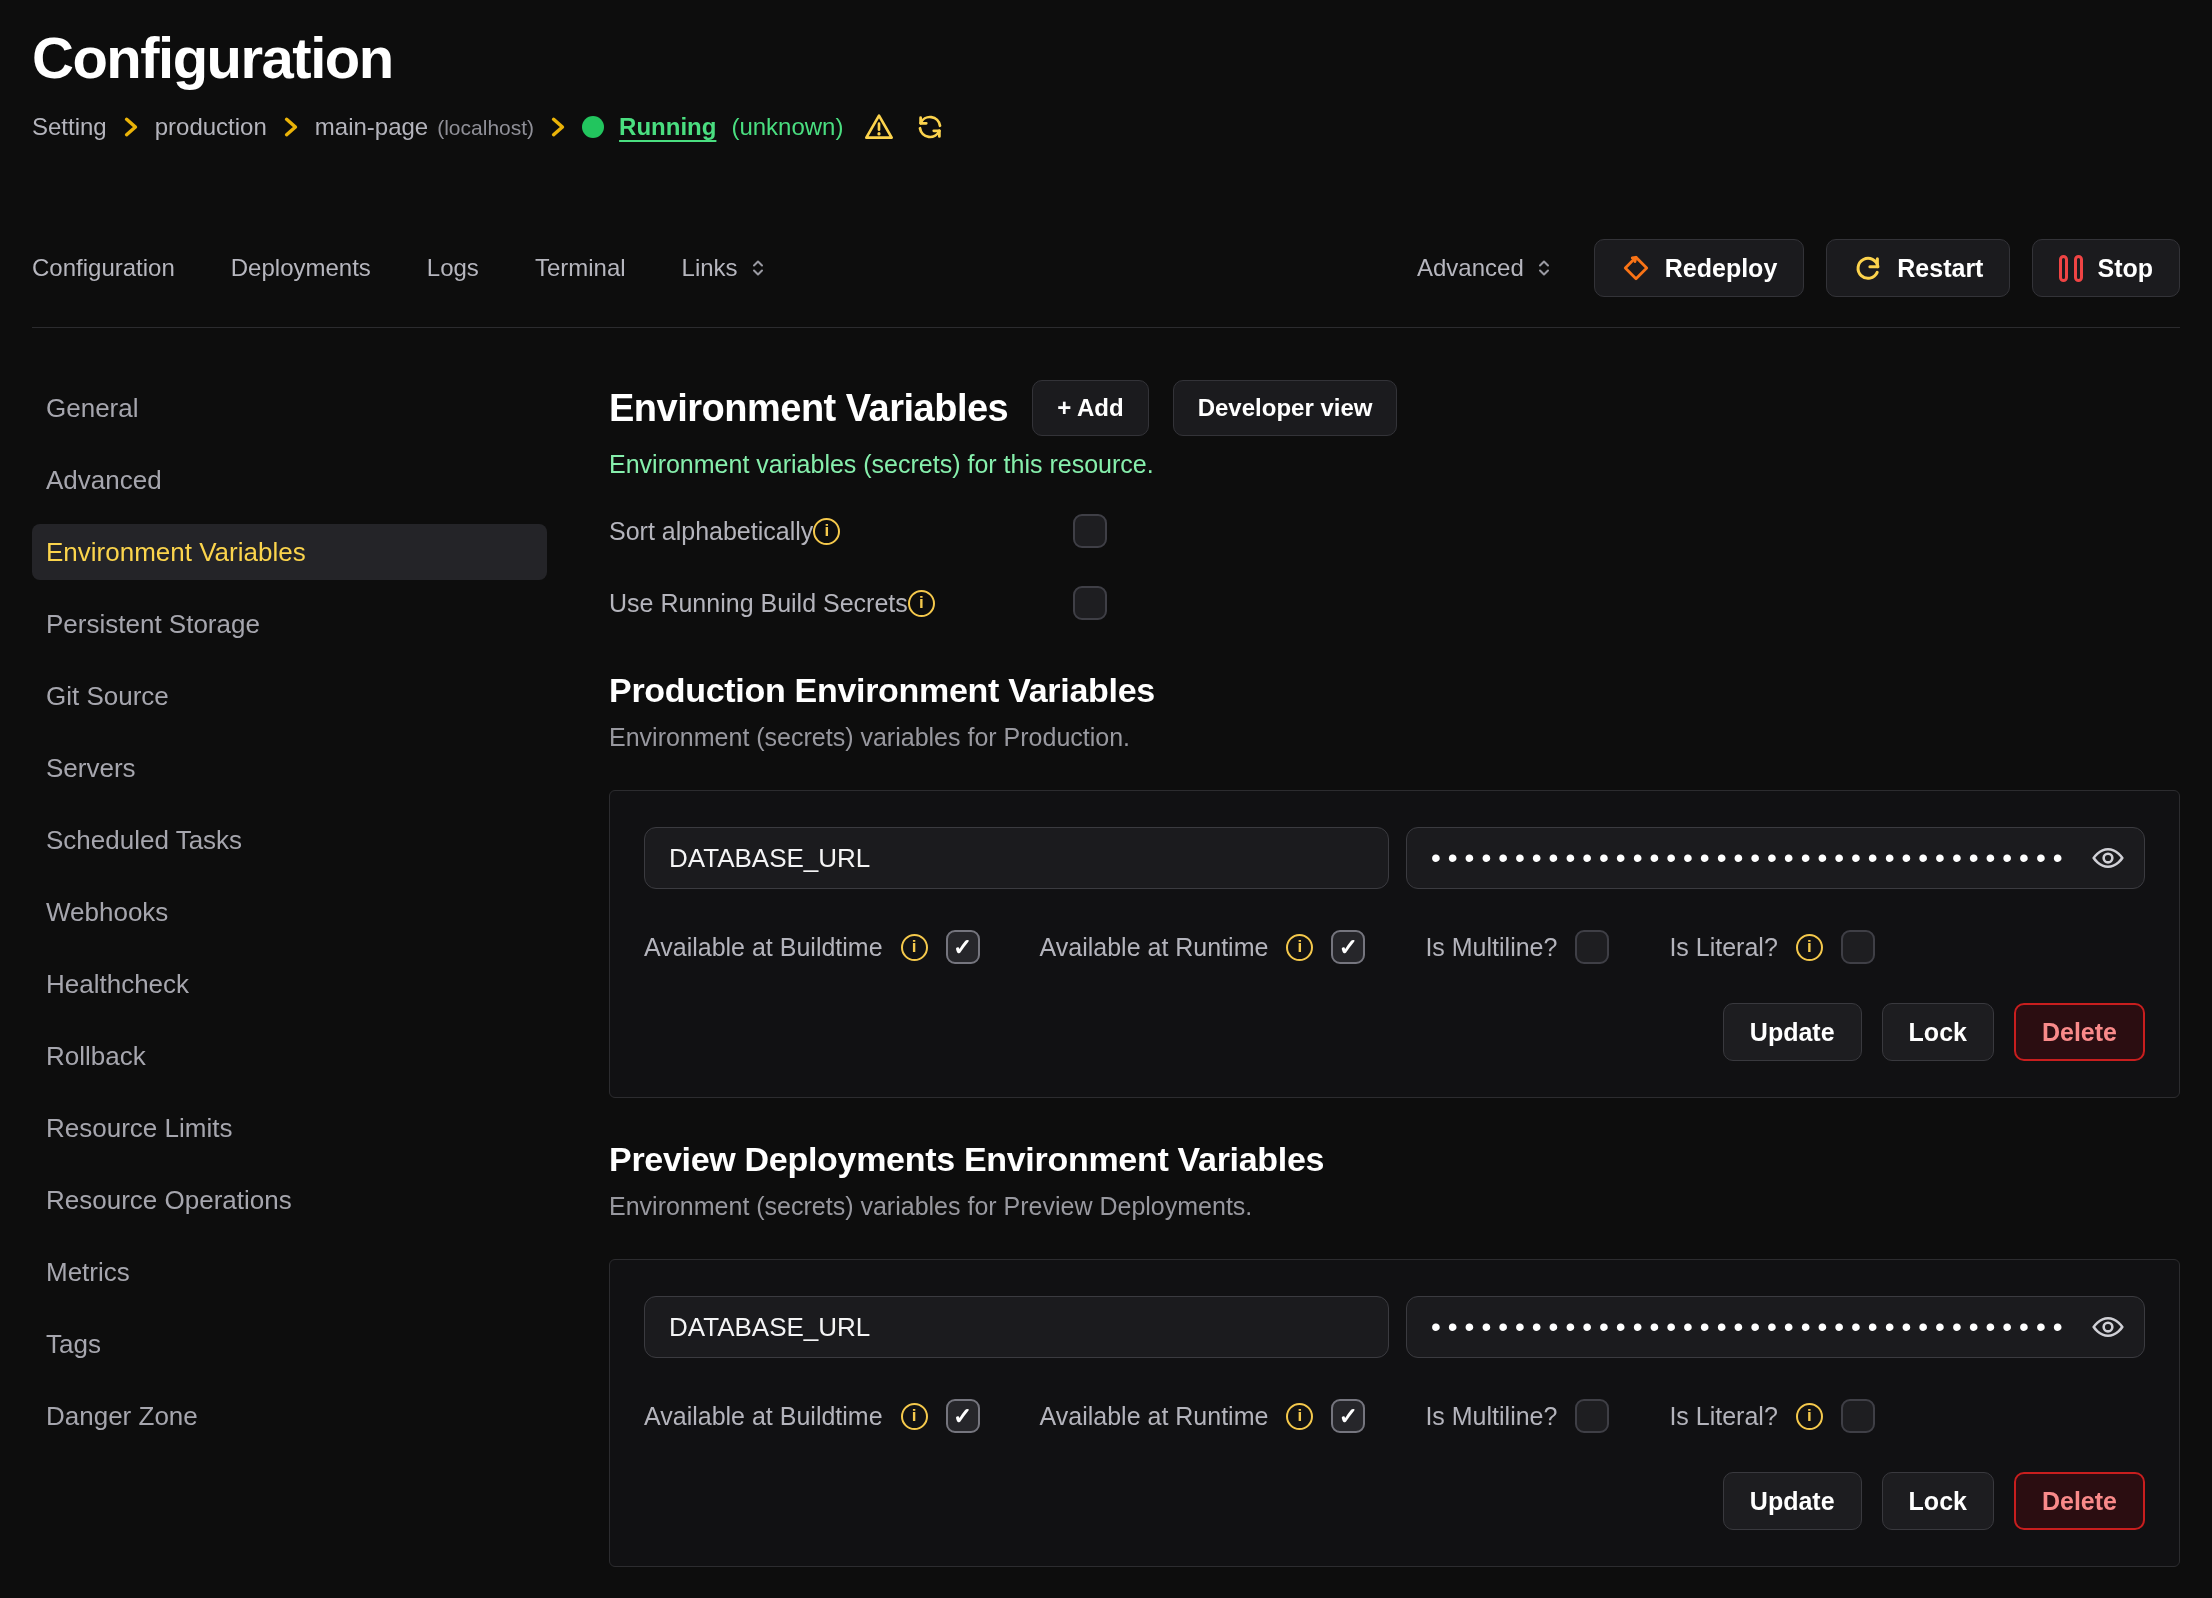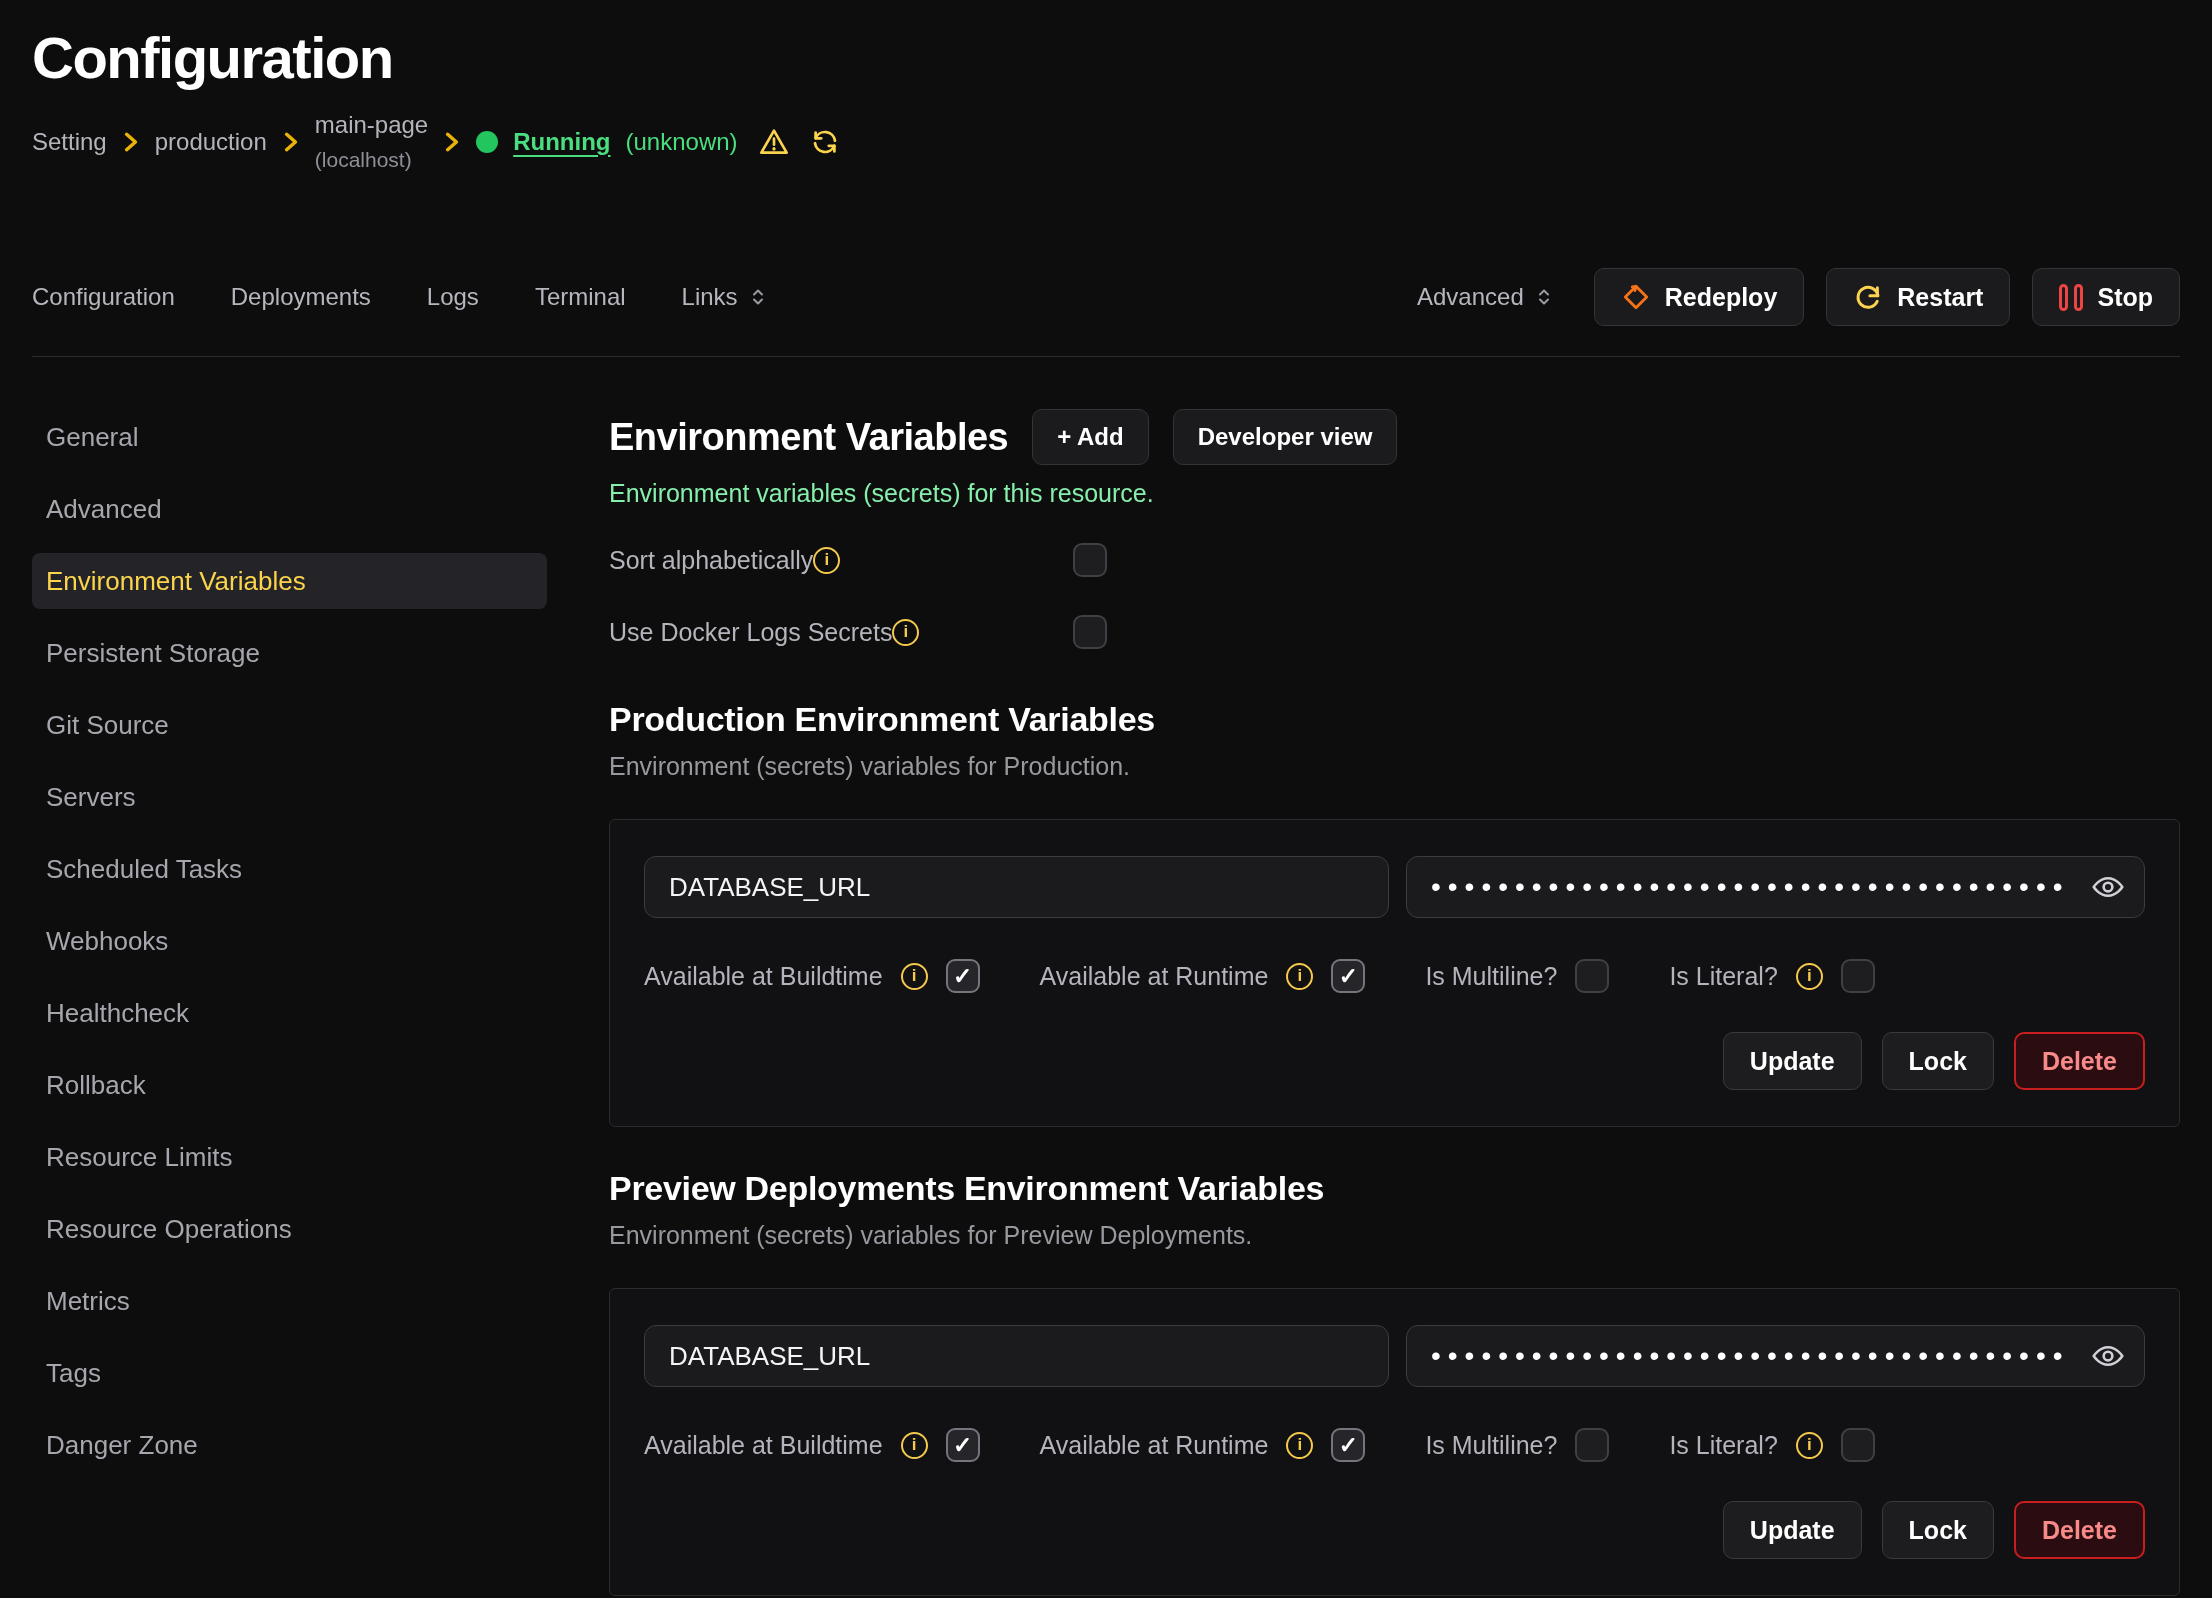--- a/index.html
+++ b/index.html
@@ -15,21 +15,21 @@
   
   .page-title {
     margin-top:24px;
     font-size:58px; font-weight:700; letter-spacing:-1.5px; color:#ffffff;
   }
   .breadcrumb {
     margin-top:20px; display:flex; align-items:center; gap:15px;
     font-size:24px; color:#b4b4bc;
   }
   .bc-link { cursor:pointer; }
-  .bc-resource { display:flex; align-items:baseline; gap:9px;flex-direction:column; }
+  .bc-resource { display:flex; align-items:baseline; gap:9px; }
   .bc-host { font-size:21px; color:#8f8f97; }
   .bc-chevron { display:flex; align-items:center; }
   .status-dot { width:22px; height:22px; border-radius:50%; background:#22c55e; }
   .running-link { color:#4ade80; font-weight:700; text-decoration:underline; text-underline-offset:5px; cursor:pointer; }
   .status-detail { color:#4ade80; }
   .bc-icon { display:flex; align-items:center; margin-left:4px; }
 
   
   .navrow {
     margin-top:96px; display:flex; align-items:center; justify-content:space-between;
@@ -255,21 +255,21 @@
       <div class="toggle-row">
         <span class="toggle-label-wrap">
           <span>Sort alphabetically</span>
           <span class="info-icon">i</span>
         </span>
         <span class="checkbox"></span>
       </div>
 
       <div class="toggle-row">
         <span class="toggle-label-wrap">
-          <span>Use Docker Logs Secrets</span>
+          <span>Use Running Build Secrets</span>
           <span class="info-icon">i</span>
         </span>
         <span class="checkbox"></span>
       </div>
 
       <div class="h3">Production Environment Variables</div>
       <div class="sec-sub">Environment (secrets) variables for Production.</div>
 
       <div class="env-card">
         <div class="inputs-row">

